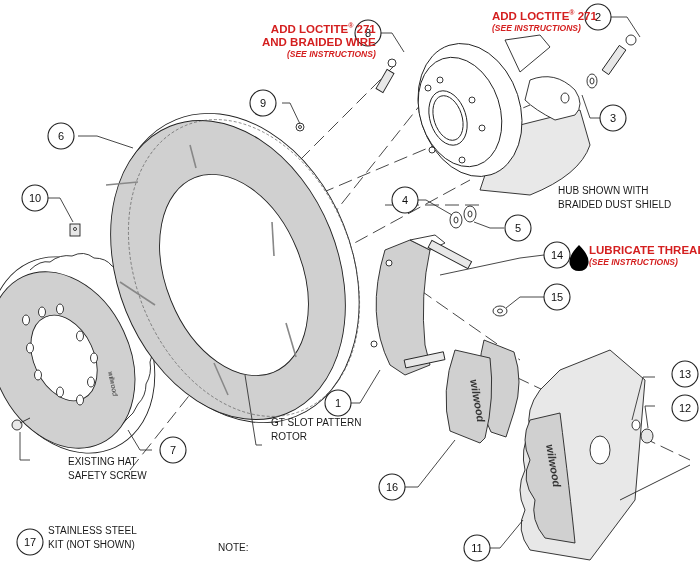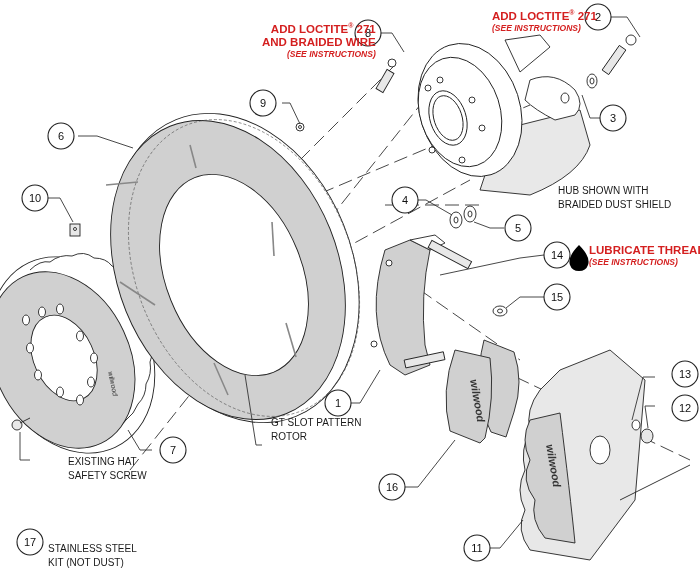--- a/index.html
+++ b/index.html
@@ -278,19 +278,20 @@
 <div class="txt" style="left:48px; top:455px;margin-left:20px;">
   <div>EXISTING HAT</div>
   <div>SAFETY SCREW</div>
 </div>
 
 <div class="txt" style="left:271px; top:416px;">
   <div>GT SLOT PATTERN</div>
   <div>ROTOR</div>
 </div>
 
-<div class="txt" style="left:48px; top:542px;">
+<div class="txt" style="left:48px; top:524px;">
   <div>STAINLESS STEEL</div>
-  <div>KIT (NOT DUST)</div>
+  <div>KIT (NOT SHOWN)</div>
 </div>
 
 <div class="txt" style="left:218px; top:541px;">
+  <div>NOTE:</div>
 </div>
 
 </body></html>

